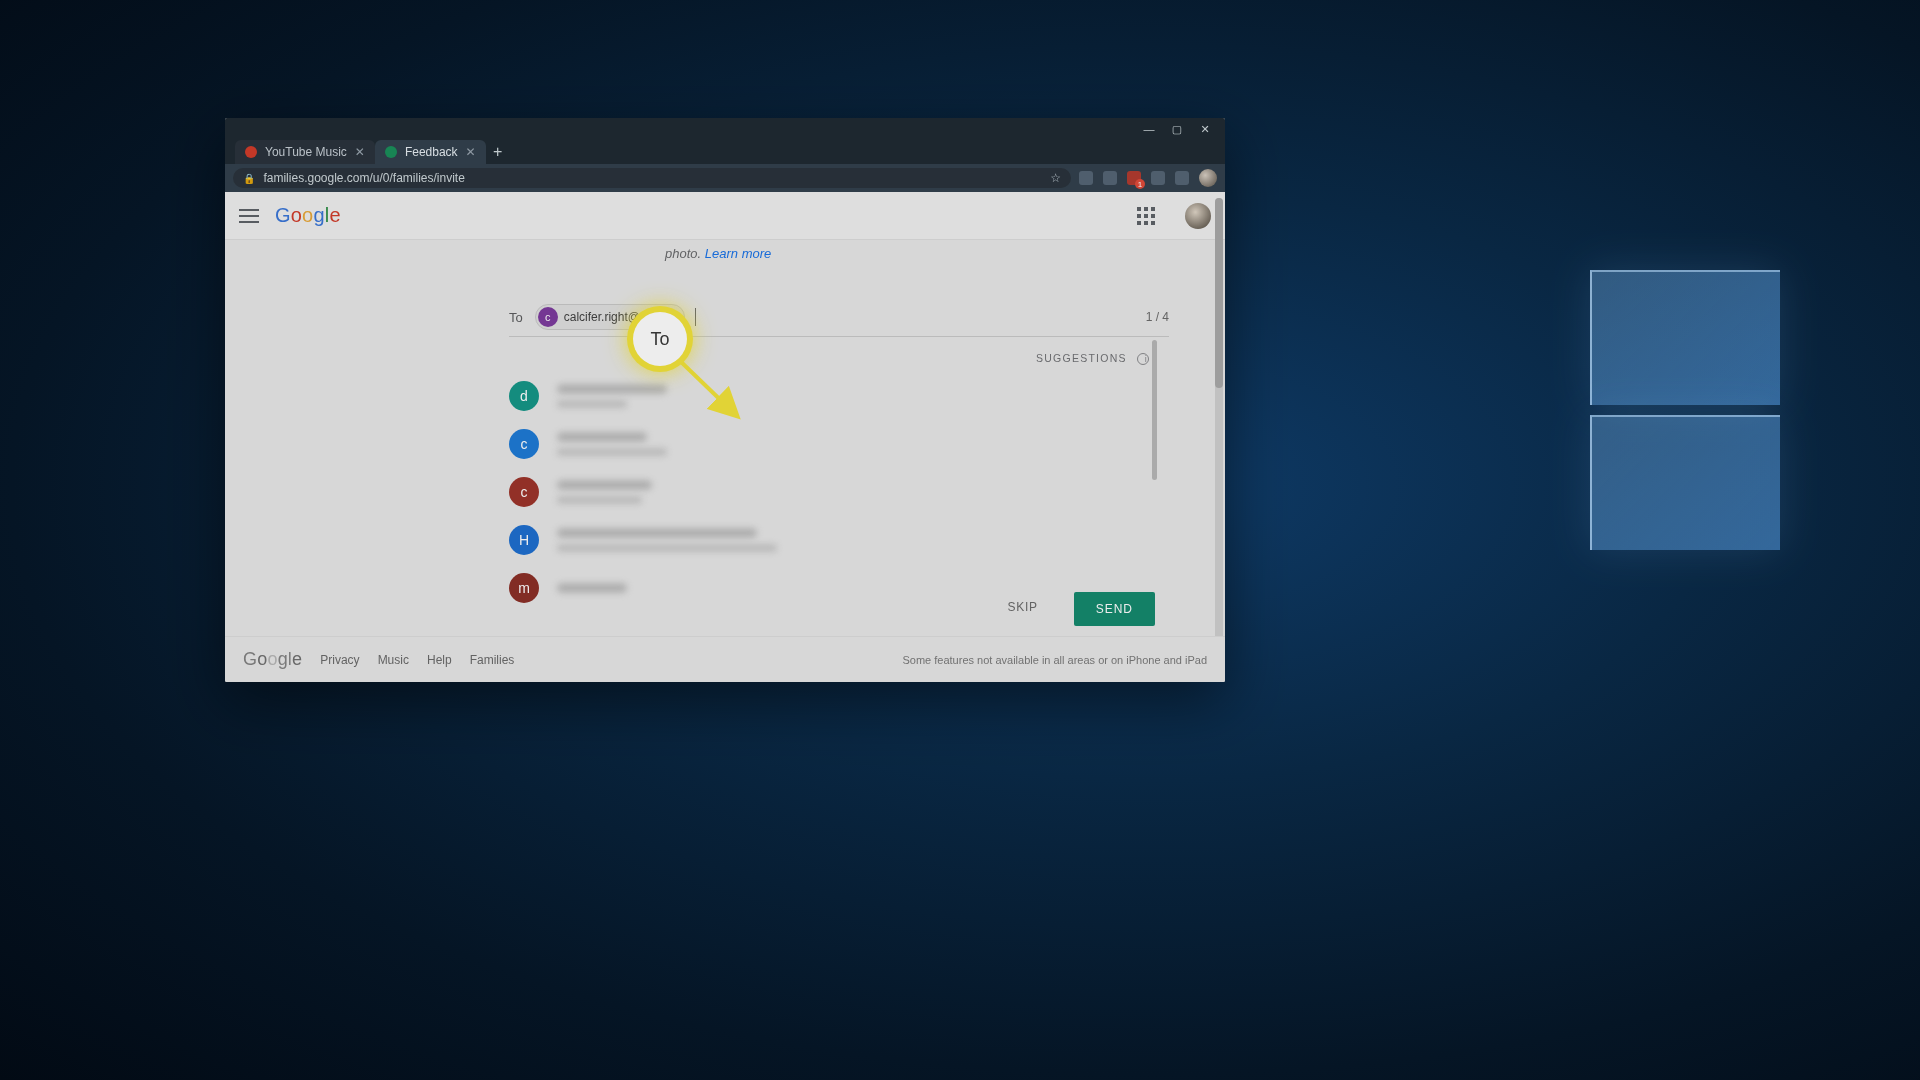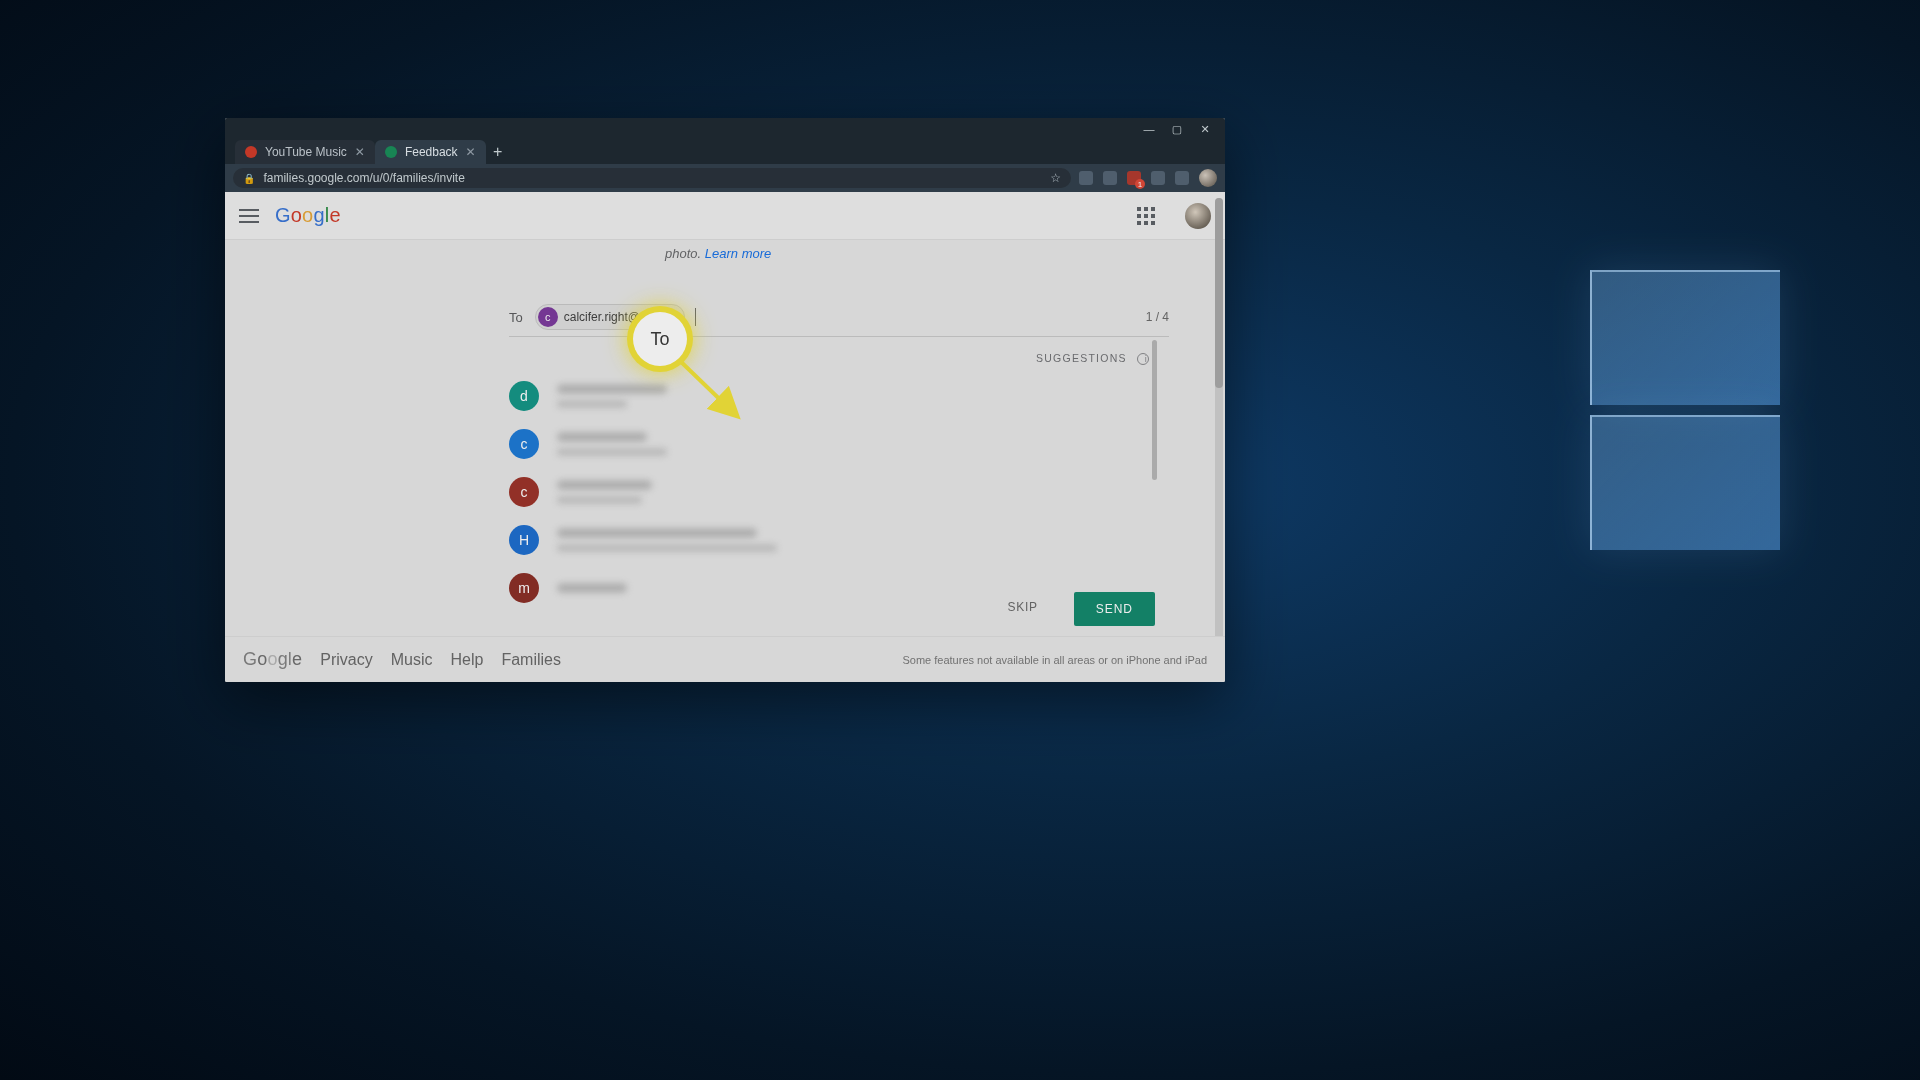--- a/index.html
+++ b/index.html
@@ -91,21 +91,21 @@
   .sava.teal{background:#159688}.sava.blue{background:#1e7bd6}.sava.brick{background:#9d342a}.sava.blue2{background:#1e6fd0}.sava.maroon{background:#8c2f27}
   .blur-lines { display:flex; flex-direction:column; gap:6px; }
   .blur-lines .bl { height:10px; border-radius:5px; background:#bdbdbd; filter: blur(3px); }
   .blur-lines .bl.sub { height:8px; background:#c8c8c8; }
 
   .actions { position:absolute; right:56px; bottom:10px; display:flex; align-items:flex-start; gap:26px; }
   .btn-skip { color:#6a6a6a; font-size:12px; letter-spacing:.06em; padding:8px 10px; background:transparent; border:none; }
   .btn-send { background:#148a6e; color:#fff; font-size:12px; letter-spacing:.08em; padding:10px 22px; border:none; border-radius:2px; }
 
   .footer { position:absolute; left:0; right:0; bottom:0; height:46px; background:#e7e7e7; display:flex; align-items:center; padding:0 18px; gap:18px; border-top:1px solid #dcdcdc;}
-  .footer .ftext{ font-size:16px; color:#6a6a6a; }
+  .footer .ftext{ font-size:12px; color:#6a6a6a; }
   .footer .right{ margin-left:auto; font-size:11px; color:#7a7a7a; }
   .footer .google-logo{ font-size:18px; filter:grayscale(1) opacity(.85); }
 
   
   .callout-svg { position:absolute; left:0; top:0; pointer-events:none; }
   .callout-circle { position:absolute; left:408px; top:194px; width:54px; height:54px; border-radius:50%;
     background:#fff; box-shadow:0 0 0 6px #f2e33a, 0 0 22px 6px rgba(242,227,58,.9); display:flex; align-items:center; justify-content:center;
     font-size:18px; color:#3a3a3a; z-index:5;}
 </style>
 </head>

